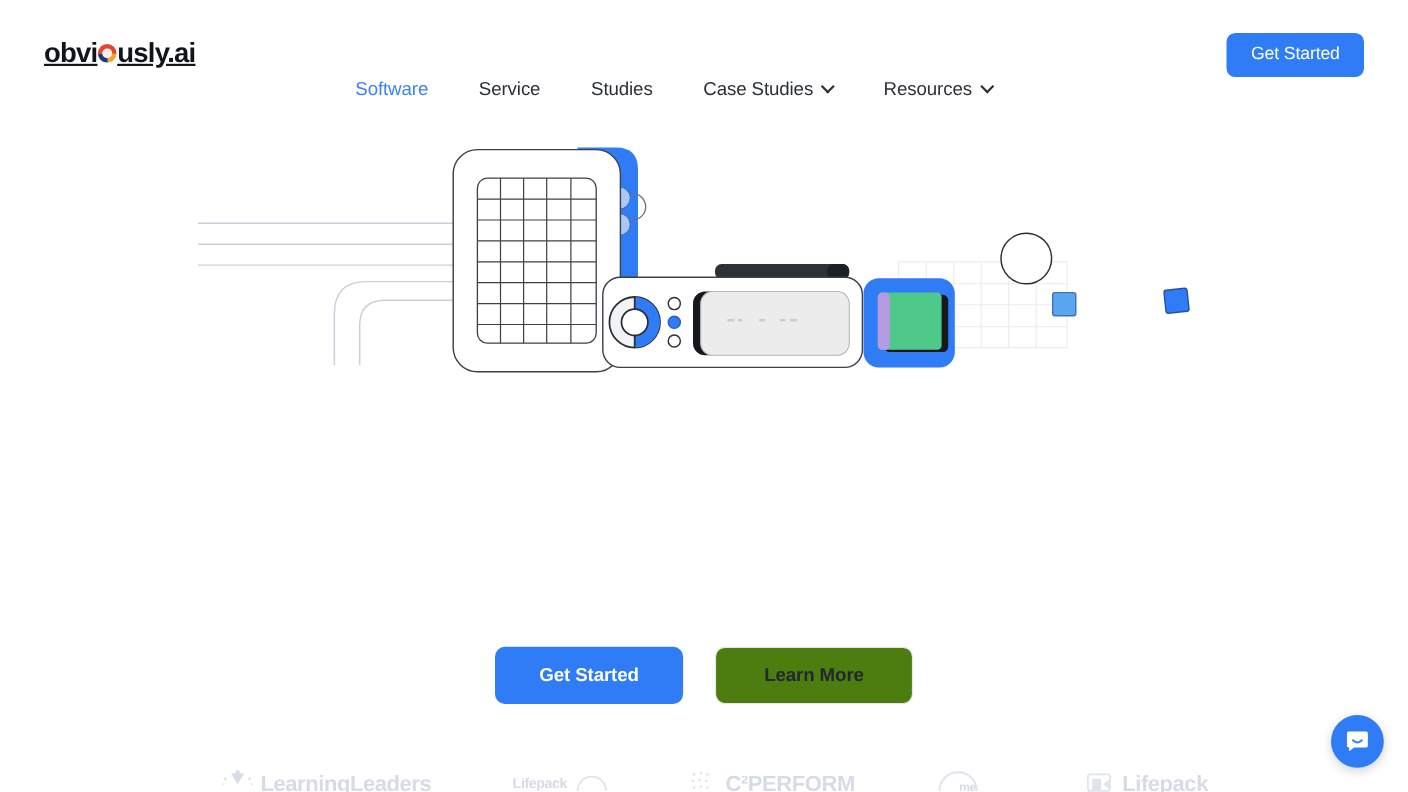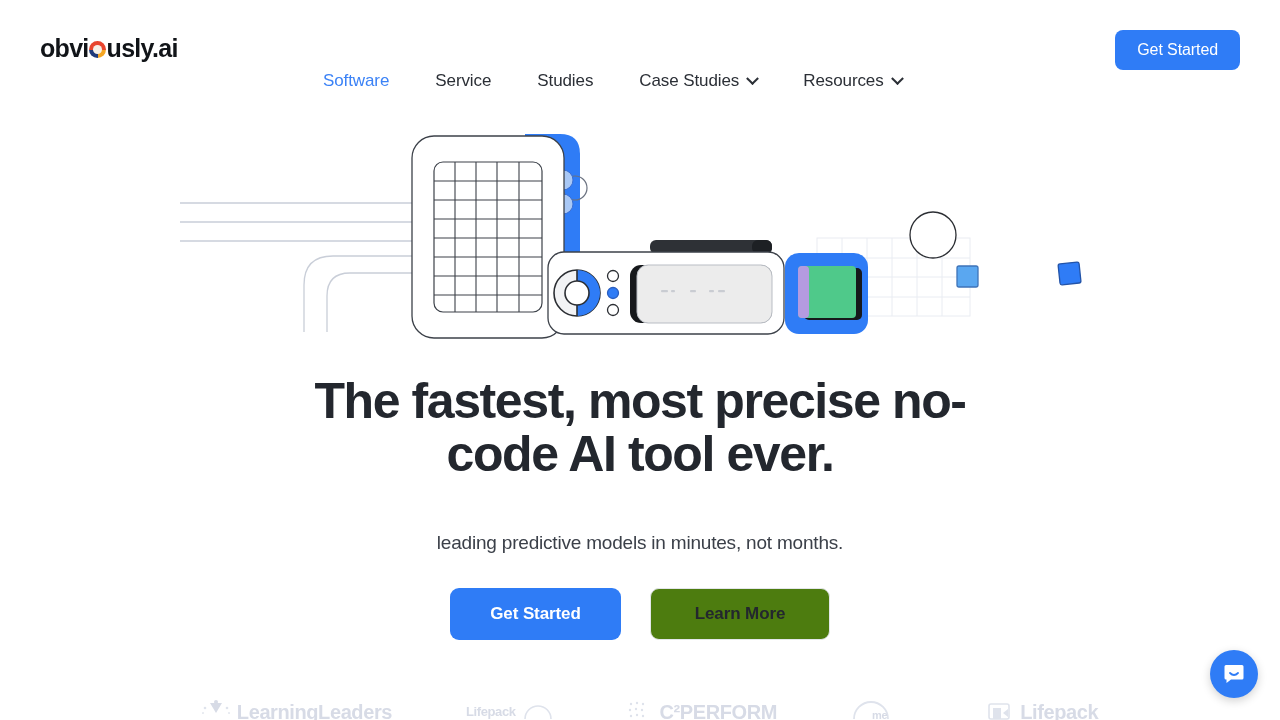--- a/index.html
+++ b/index.html
@@ -12,21 +12,21 @@
   #page { position: relative; width: 1280px; height: 720px; background: #fff; }
 
   
   #header {
     position: absolute; top: 0; left: 0; width: 1280px; height: 100px;
     display: flex; align-items: center;
   }
   #logo-wrap {
     position: absolute; left: 40px; top: 36px;
     display: flex; align-items: baseline;
-    font-size: 25px; font-weight: 700; letter-spacing: -0.7px; color: #111418;
+    font-size: 25px; font-weight: 700; letter-spacing: -0.7px; color: #111418; text-decoration: underline;
   }
   .logo-txt { line-height: 1; }
   #logo-mark {
     display: inline-block; width: 17px; height: 17px; border-radius: 50%;
     position: relative; overflow: hidden; transform: translateY(1px);
     margin: 0 0.5px;
   }
   #logo-mark i { position: absolute; display: block; }
   .lm1 { width: 100%; height: 50%; top: 0; left: 0; background: #e8452e; }
   .lm2 { width: 50%; height: 50%; bottom: 0; left: 0; background: #1f3a7a; }
@@ -218,28 +218,23 @@
 
       <circle cx="933" cy="125" r="23" fill="#ffffff" stroke="#2b2e33" stroke-width="1.3"></circle>
 
       <rect x="957" y="156" width="21" height="21" rx="2" fill="#5aa7f0" stroke="#3e73b8" stroke-width="1.3"></rect>
       <g transform="rotate(-6 1069 163)">
         <rect x="1059" y="153" width="21" height="21" rx="2" fill="#2f7cf6" stroke="#2253a8" stroke-width="1.3"></rect>
       </g>
     </svg>
   </div>
 
-  <h1 id="headline">
-    <span>The fastest, most precise no-</span><br>
-    <span>code AI tool ever.</span>
-  </h1>
 
   <p id="subhead">
     <br>
-    <span>leading predictive models in minutes, not months.</span>
   </p>
 
   <div id="cta-row">
     <button id="btn-primary" class="btn">Get Started</button>
     <button id="btn-secondary" class="btn">Learn More</button>
   </div>
 
   <div id="logo-strip">
 
     <div class="client-logo">

